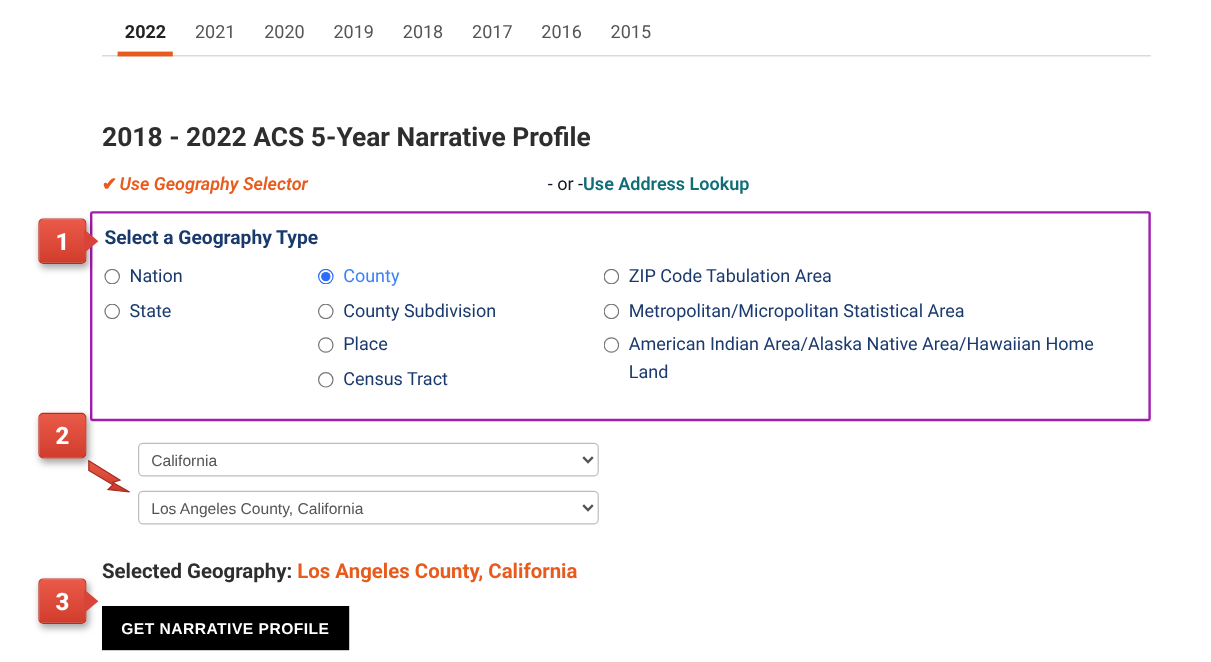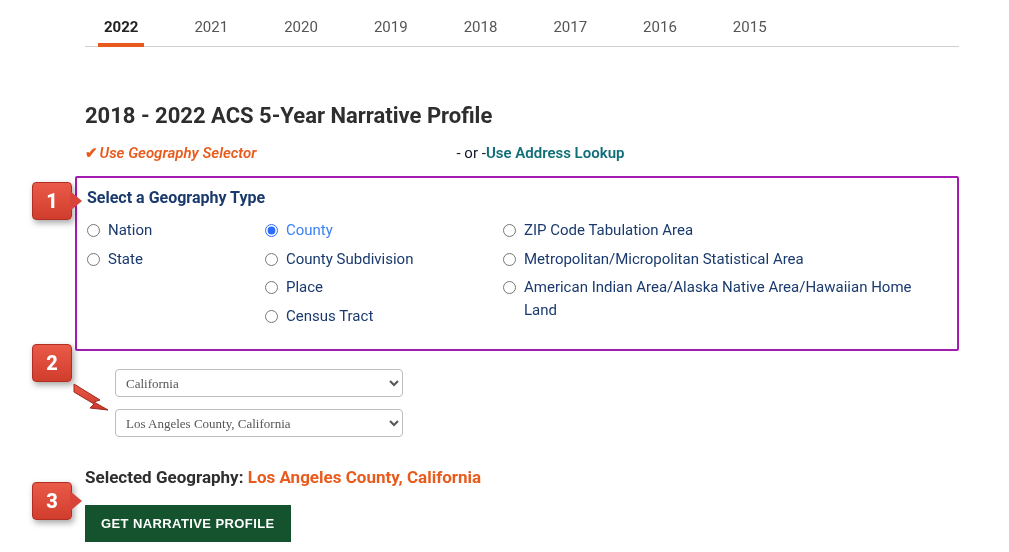--- a/index.html
+++ b/index.html
@@ -7,21 +7,21 @@
     font-family: -apple-system, BlinkMacSystemFont, "Segoe UI", Roboto, "Helvetica Neue", Arial, sans-serif;
     background: #fff;
     color: #333;
     font-size: 15px;
     width: 1009px;
     position: relative;
   }
   .content { padding-left: 85px; padding-right: 50px; padding-top: 10px; }
 
   
-  .tabs { display: flex; gap: 48px; border-bottom: 1px solid #d0d0d0; padding-left: 15px; }
+  .tabs { display: flex; gap: 16px; border-bottom: 1px solid #d0d0d0; padding-left: 15px; }
   .tab {
     padding: 8px 4px 10px 4px;
     color: #555;
     cursor: pointer;
     font-size: 15px;
     position: relative;
   }
   .tab.active {
     color: #222;
     font-weight: 700;
@@ -97,44 +97,43 @@
     margin-bottom: 6px;
     color: #1a3a6e;
     line-height: 1.5;
     cursor: pointer;
   }
   .radio-item input { margin-top: 5px; accent-color: #2b6cff; cursor: pointer; }
   .radio-item.selected span { color: #3b82f6; }
 
   .selects { margin-left: 30px; margin-bottom: 30px; }
   select {
-    width: 288px;
+    width: 384px;
     height: 28px;
     border: 1px solid #bdbdbd;
     border-radius: 4px;
     padding: 2px 6px;
     font-size: 13px;
     color: #555;
     background: #fff;
     margin-bottom: 12px;
     display: block;
     cursor: pointer;
-    font-family: Liberation Serif, serif;
   }
 
   .selected-line {
     font-size: 17px;
     font-weight: 700;
     color: #2e2e2e;
     margin-bottom: 18px;
   }
   .selected-line .val { color: #e85b1d; }
 
   .get-btn {
-    background: #14532d;
+    background: #000000;
     color: #fff;
     border: none;
     padding: 11px 16px;
     font-size: 13px;
     font-weight: 700;
     letter-spacing: 0.4px;
     cursor: pointer;
   }
 
   

